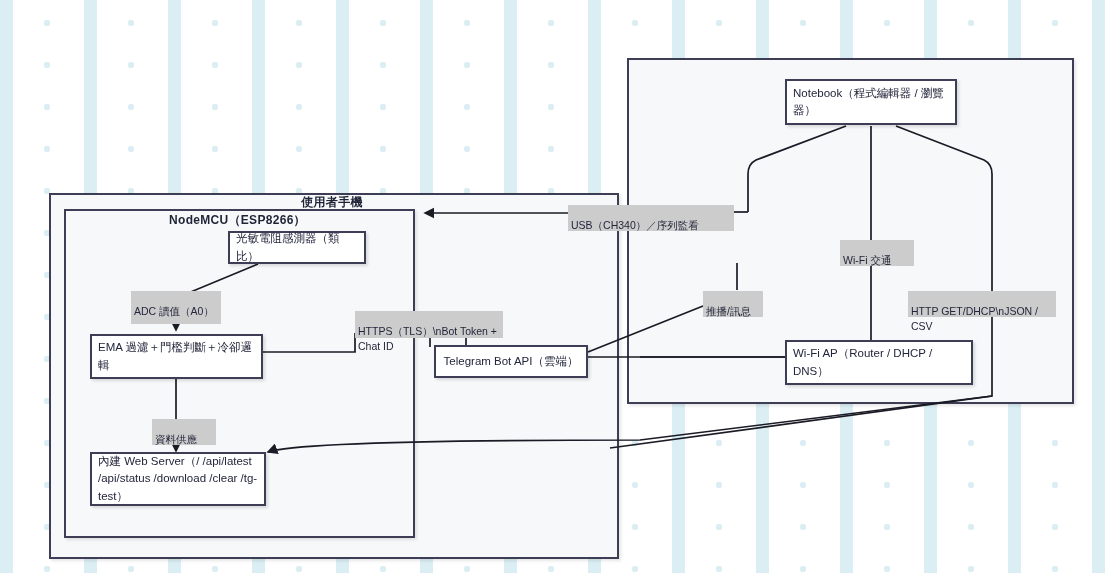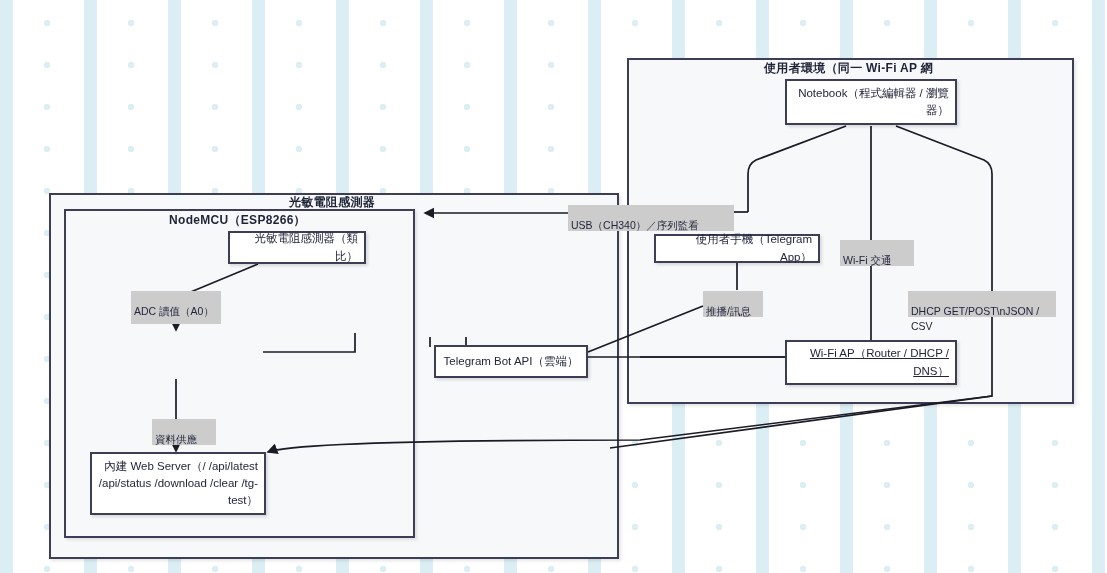--- a/index.html
+++ b/index.html
@@ -69,21 +69,21 @@
     letter-spacing: 0.3px;
   }
   .node-box {
     position: absolute;
     background: #ffffff;
     border: 2px solid #3d3d56;
     box-shadow: 2px 2px 3px rgba(0,0,0,0.13);
     display: flex;
     align-items: center;
     justify-content: center;
-    text-align: right;
+    text-align: left;
     font-size: 11.5px;
     color: #23263b;
     line-height: 1.5;
     padding: 3px 6px;
     box-sizing: border-box;
   }
   .edge-label {
     position: absolute;
     background: #cccccc;
     color: #23263b;
@@ -95,27 +95,26 @@
     white-space: pre-line;
   }
 </style>
 </head>
 <body>
 
 <div id="canvas">
   <div id="plus-layer"></div>
 
   <div class="container-box" style="left:49px; top:193px; width:566px; height:362px;"></div>
-  <div class="container-title" style="left:49px; top:194px; width:566px;">光敏電阻感測器</div>
+  <div class="container-title" style="left:49px; top:194px; width:566px;">使用者手機</div>
 
   <div class="container-box" style="left:64px; top:209px; width:347px; height:325px;"></div>
   <div class="container-title" style="left:64px; top:212px; width:347px;">NodeMCU（ESP8266）</div>
 
   <div class="container-box" style="left:627px; top:58px; width:443px; height:342px;"></div>
-  <div class="container-title" style="left:627px; top:60px; width:443px;">使用者環境（同一 Wi-Fi AP 網</div>
 
   <svg class="wires" viewBox="0 0 1107 573">
     <defs>
       <marker id="arrow" viewBox="0 0 10 10" refX="8.5" refY="5" markerWidth="6.5" markerHeight="6.5" orient="auto-start-reverse">
         <path d="M 0 0 L 10 5 L 0 10 z" fill="#1b1b26"></path>
       </marker>
     </defs>
     <g stroke="#1b1b26" stroke-width="1.7" fill="none">
 
       <path d="M 258 264 L 181 296"></path>
@@ -143,46 +142,47 @@
       <path d="M 785 357 L 640 357"></path>
 
       <path d="M 992 396 L 640 440 Q 300 440 268 452" marker-end="url(#arrow)"></path>
     </g>
   </svg>
 
   <div class="node-box" style="left:228px; top:231px; width:138px; height:33px;">
     <span>光敏電阻感測器（類比）</span>
   </div>
 
+  <div class="node-box" style="left:90px; top:334px; width:173px; height:45px;">
+    <span>EMA 過濾＋門檻判斷＋冷卻邏輯</span>
+  </div>
 
-  <div class="node-box" style="left:90px; top:452px; width:176px; height:63px;">
+  <div class="node-box" style="left:90px; top:452px; width:176px; height:54px;">
     <span>內建 Web Server（/ /api/latest /api/status /download /clear /tg-test）</span>
   </div>
 
   <div class="node-box" style="left:434px; top:345px; width:154px; height:33px;">
     <span>Telegram Bot API（雲端）</span>
   </div>
 
   <div class="node-box" style="left:785px; top:79px; width:172px; height:46px;">
     <span>Notebook（程式編輯器 / 瀏覽器）</span>
   </div>
 
-  <div class="node-box" style="left:654px; top:234px; width:166px; height:29px;">
-    <span>使用者手機（Telegram App）</span>
-  </div>
 
-  <div class="node-box" style="left:785px; top:340px; width:172px; height:45px;text-decoration:underline;">
+  <div class="node-box" style="left:785px; top:340px; width:188px; height:45px;">
     <span>Wi-Fi AP（Router / DHCP / DNS）</span>
   </div>
 
   <div class="edge-label" style="left:131px; top:291px; width:90px; height:33px;">ADC 讀值（A0）</div>
 
   <div class="edge-label" style="left:152px; top:419px; width:64px; height:15px;">資料供應</div>
 
+  <div class="edge-label" style="left:355px; top:311px; width:148px; height:27px;">HTTPS（TLS）\nBot Token + Chat ID</div>
 
   <div class="edge-label" style="left:568px; top:205px; width:166px; height:16px;">USB（CH340）／序列監看</div>
 
   <div class="edge-label" style="left:703px; top:291px; width:60px; height:15px;">推播/訊息</div>
 
   <div class="edge-label" style="left:840px; top:240px; width:74px; height:15px;">Wi-Fi 交通</div>
 
-  <div class="edge-label" style="left:908px; top:291px; width:148px; height:15px;">DHCP GET/POST\nJSON / CSV</div>
+  <div class="edge-label" style="left:908px; top:291px; width:148px; height:15px;">HTTP GET/DHCP\nJSON / CSV</div>
 </div>
 
 </body></html>

